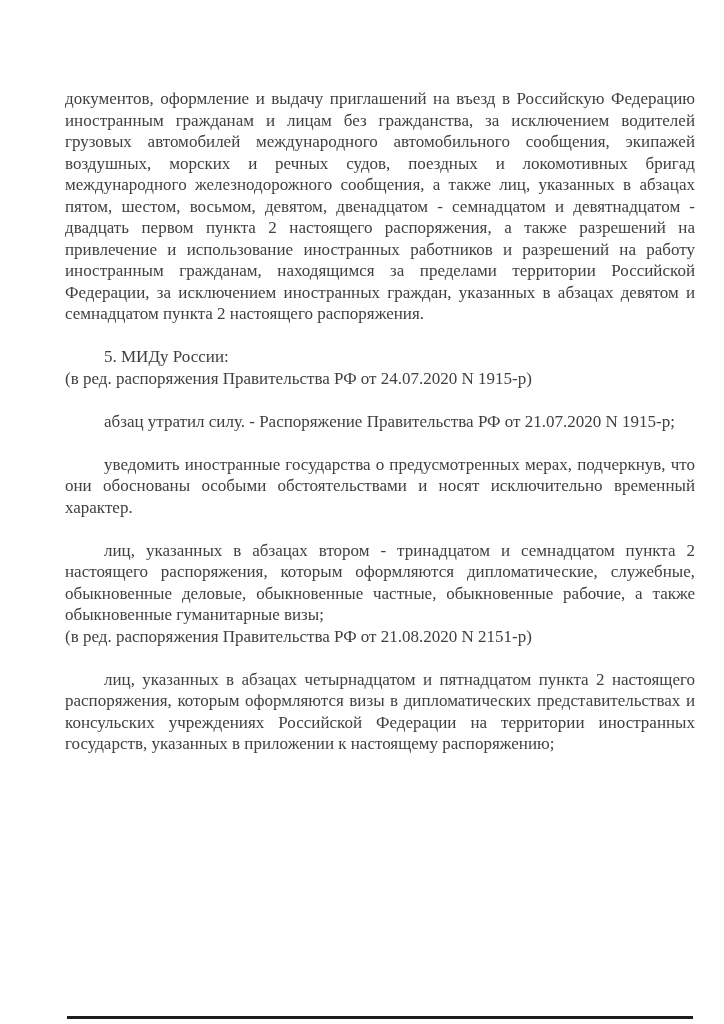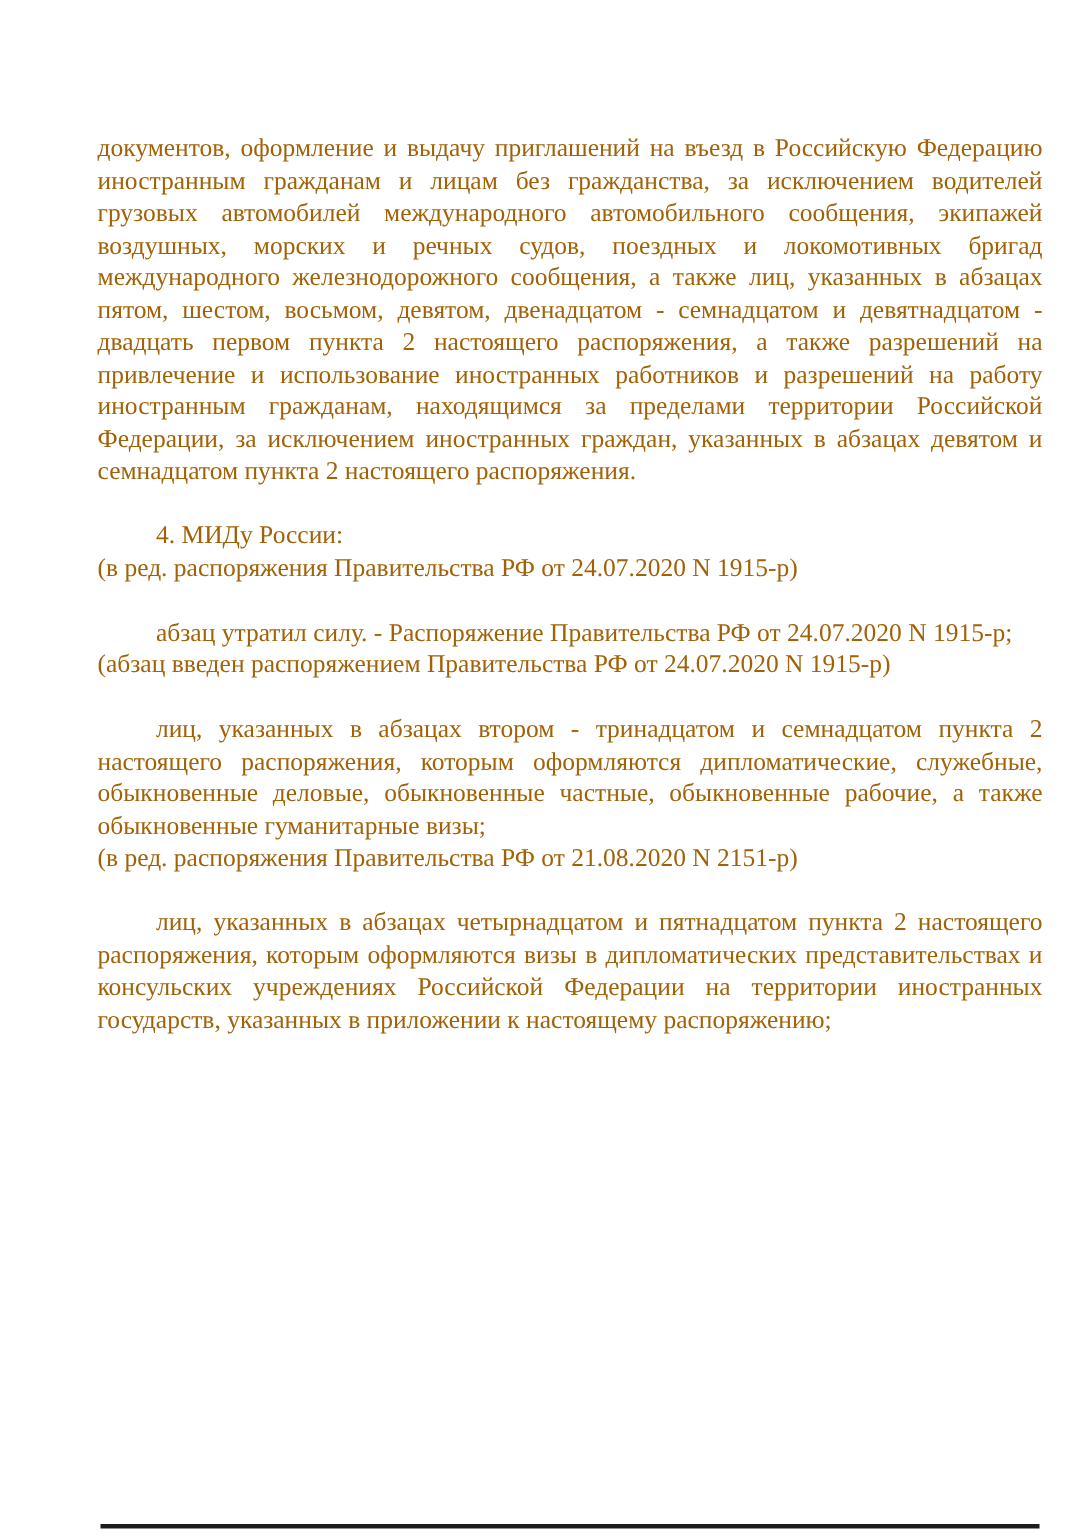--- a/index.html
+++ b/index.html
@@ -7,21 +7,21 @@
     padding: 0;
     background: #ffffff;
   }
   .page {
     position: relative;
     width: 724px;
     height: 1024px;
     background: #ffffff;
     overflow: hidden;
     font-family: "Liberation Serif", "DejaVu Serif", serif;
-    color: #a16207;
+    color: #404040;
   }
   .text-block {
     position: absolute;
     top: 88px;
     left: 65px;
     width: 630px;
     font-size: 17px;
     line-height: 21.5px;
   }
   .para {
@@ -49,31 +49,31 @@
 </style>
 </head>
 <body>
 
 <div class="page">
   <div class="text-block">
 
     <p class="para">документов, оформление и выдачу приглашений на въезд в Российскую Федерацию иностранным гражданам и лицам без гражданства, за исключением водителей грузовых автомобилей международного автомобильного сообщения, экипажей воздушных, морских и речных судов, поездных и локомотивных бригад международного железнодорожного сообщения, а также лиц, указанных в абзацах пятом, шестом, восьмом, девятом, двенадцатом - семнадцатом и девятнадцатом - двадцать первом пункта 2 настоящего распоряжения, а также разрешений на привлечение и использование иностранных работников и разрешений на работу иностранным гражданам, находящимся за пределами территории Российской Федерации, за исключением иностранных граждан, указанных в абзацах девятом и семнадцатом пункта 2 настоящего распоряжения.</p>
 
 
-    <p class="para indent gap">4. МИДу России:</p>
+    <p class="para indent gap">5. МИДу России:</p>
 
 
     <p class="amendment">(в ред. распоряжения Правительства РФ от 24.07.2020 N 1915-р)</p>
 
 
-    <p class="para indent gap">абзац утратил силу. - Распоряжение Правительства РФ от 24.07.2020 N 1915-р;</p>
+    <p class="para indent gap">абзац утратил силу. - Распоряжение Правительства РФ от 21.07.2020 N 1915-р;</p>
+
+    <p class="para indent gap">уведомить иностранные государства о предусмотренных мерах, подчеркнув, что они обоснованы особыми обстоятельствами и носят исключительно временный характер.</p>
 
 
-
-    <p class="amendment">(абзац введен распоряжением Правительства РФ от 24.07.2020 N 1915-р)</p>
 
     <p class="para indent gap">лиц, указанных в абзацах втором - тринадцатом и семнадцатом пункта 2 настоящего распоряжения, которым оформляются дипломатические, служебные, обыкновенные деловые, обыкновенные частные, обыкновенные рабочие, а также обыкновенные гуманитарные визы;</p>
 
     <p class="amendment">(в ред. распоряжения Правительства РФ от 21.08.2020 N 2151-р)</p>
 
     <p class="para indent gap">лиц, указанных в абзацах четырнадцатом и пятнадцатом пункта 2 настоящего распоряжения, которым оформляются визы в дипломатических представительствах и консульских учреждениях Российской Федерации на территории иностранных государств, указанных в приложении к настоящему распоряжению;</p>
 
   </div>
 
   <div class="bottom-rule"></div>

